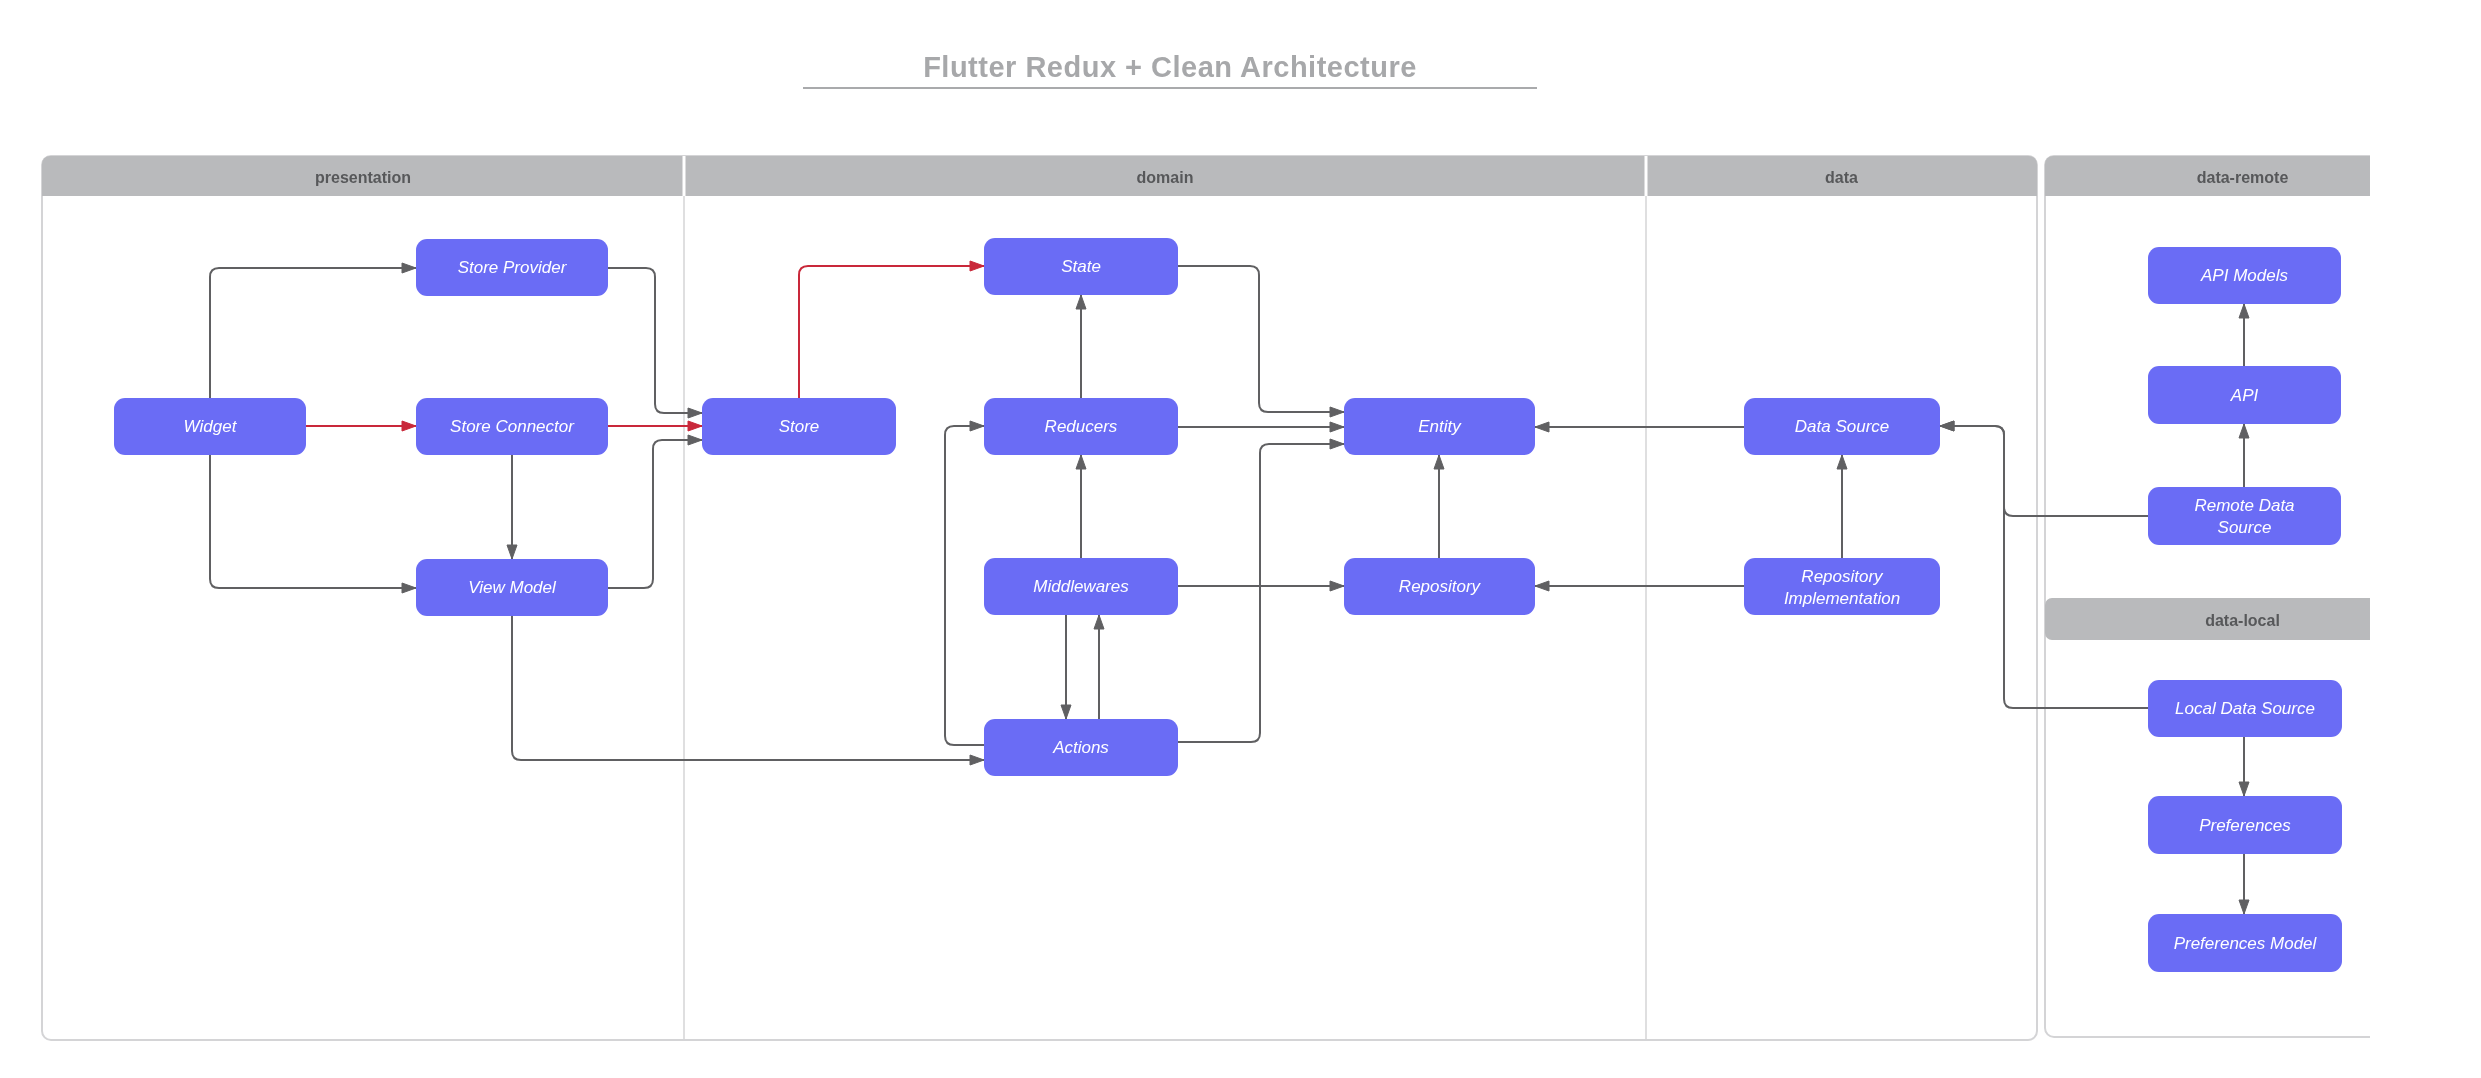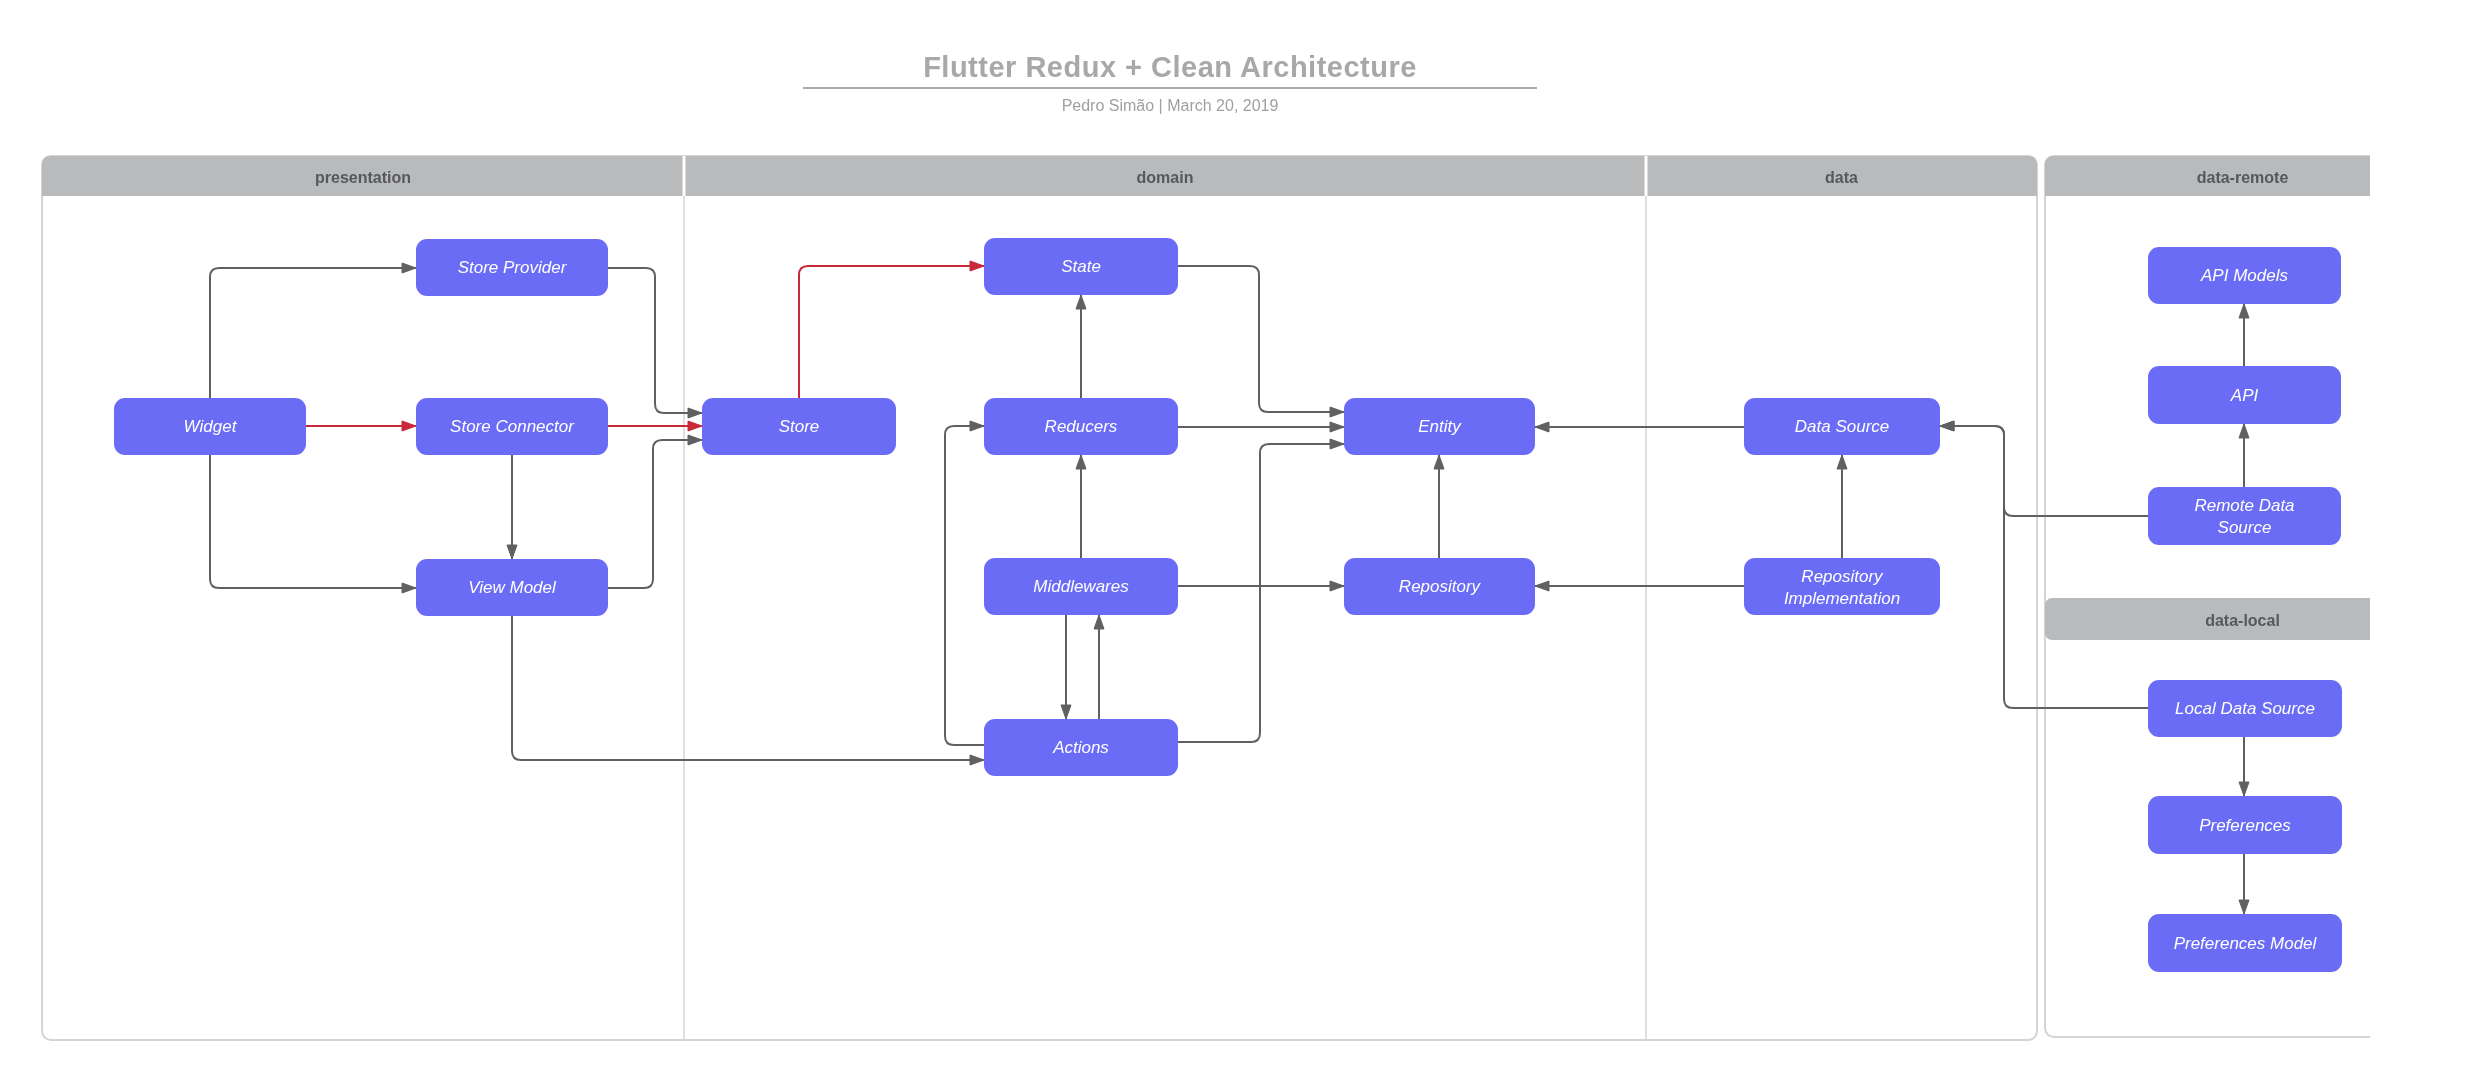--- a/index.html
+++ b/index.html
@@ -42,21 +42,20 @@
   .node-label { font-size: 17px; font-style: italic; }
   #diagram { position: absolute; left: 0; top: 0; }
 </style>
 </head>
 <body>
 
 <div class="canvas">
   <div class="titleblock">
     <div class="title">Flutter Redux + Clean Architecture</div>
     <div class="title-rule"></div>
-    <div class="byline">Pedro Simão  |  March 20, 2019</div>
   </div>
   <svg id="diagram" width="2481" height="1078" viewBox="0 0 2481 1078" xmlns="http://www.w3.org/2000/svg">
       <defs>
         <marker id="arrow-gray" markerUnits="userSpaceOnUse" markerWidth="16" markerHeight="12" refX="15" refY="6" orient="auto">
           <path d="M1,1 L15,6 L1,11 Z" fill="#606062" stroke="#606062" stroke-width="1"></path>
         </marker>
         <marker id="arrow-red" markerUnits="userSpaceOnUse" markerWidth="16" markerHeight="12" refX="15" refY="6" orient="auto">
           <path d="M1,1 L15,6 L1,11 Z" fill="#c9283a" stroke="#c9283a" stroke-width="1"></path>
         </marker>
       </defs>

